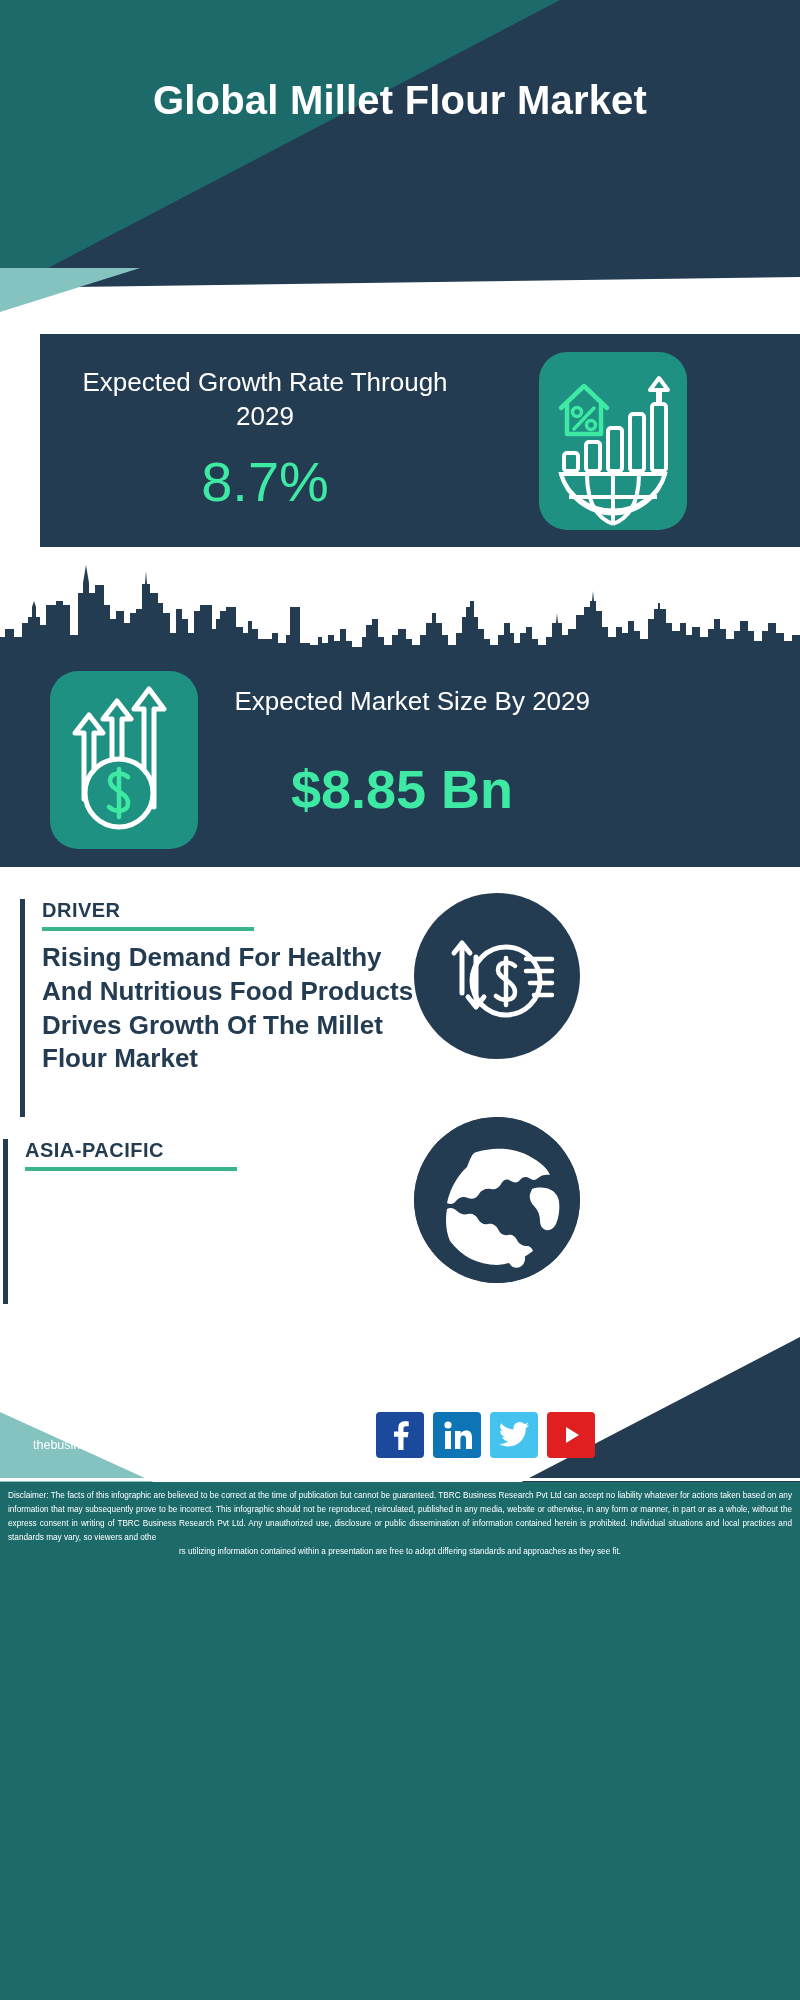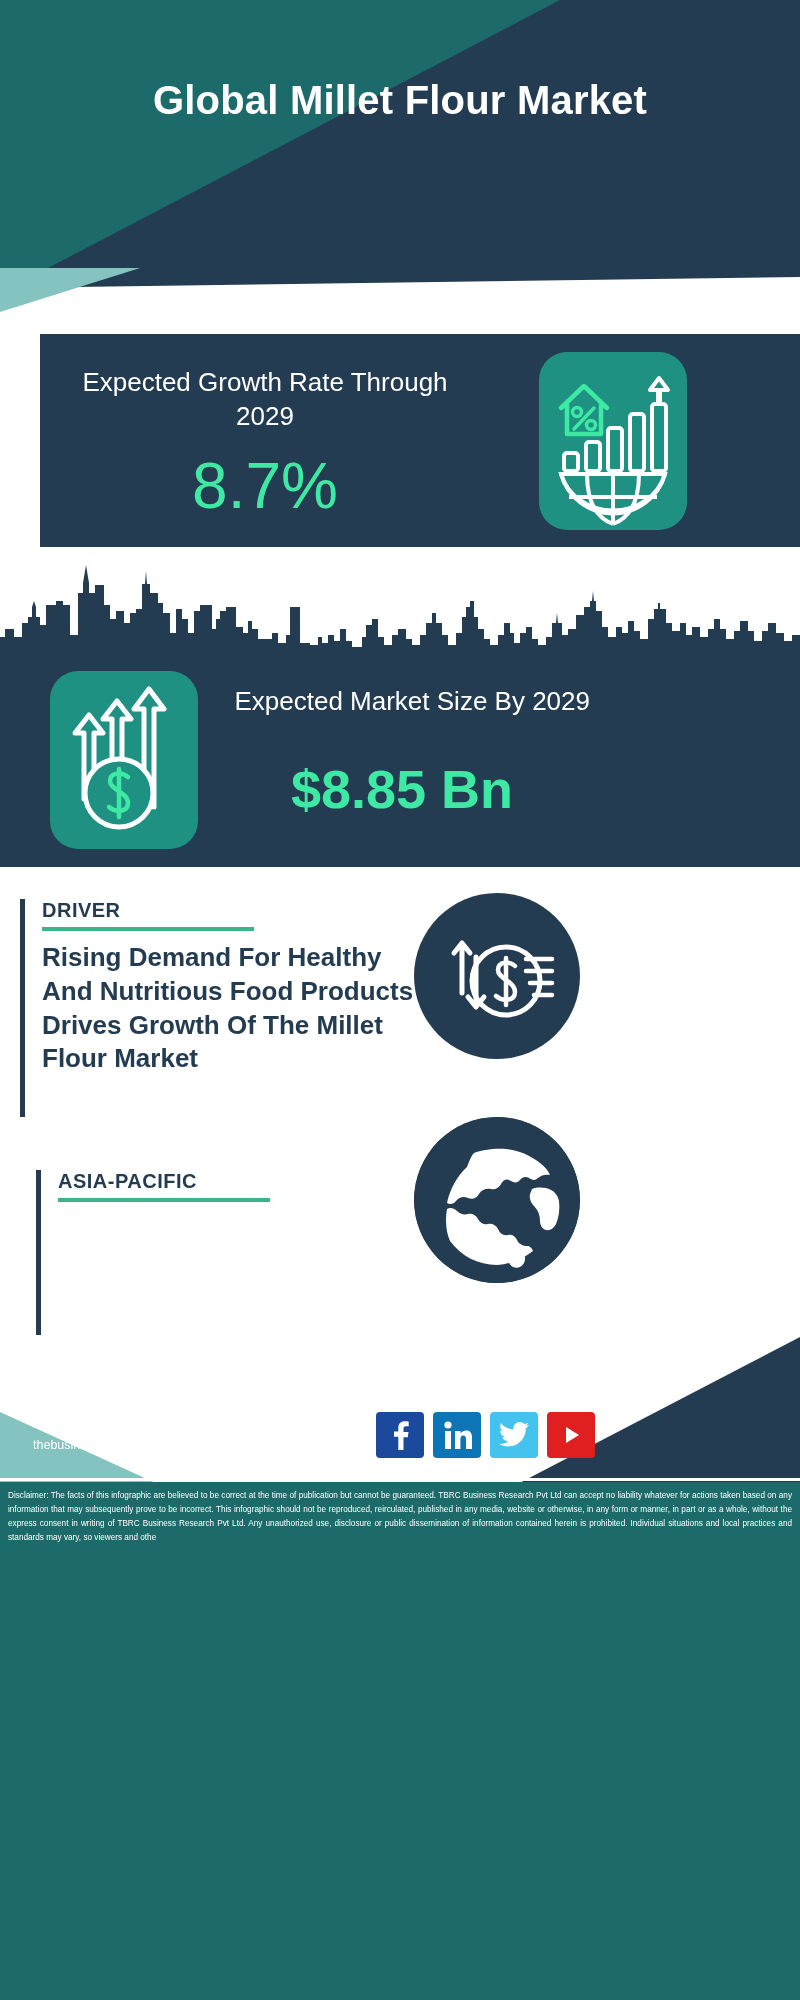--- a/index.html
+++ b/index.html
@@ -54,21 +54,21 @@
     margin-left:40px;
   }
   .growth-text {
     position:absolute; left:30px; top:32px; width:390px;
     text-align:center; color:#ffffff;
     font-size:26px; line-height:1.3; font-weight:normal;
   }
   .growth-value {
     position:absolute; left:30px; top:120px; width:390px;
     text-align:center; color:#3ee9a4;
-    font-size:64px; font-weight:normal; line-height:1;
+    font-size:56px; font-weight:normal; line-height:1;
   }
   .icon-box-growth {
     position:absolute; left:539px; top:18px;
     width:148px; height:178px;
     background:#1f9183; border-radius:28px;
   }
 
   
   .skyline-wrap {
     position:absolute; left:0; top:547px; width:800px; height:320px;
@@ -110,21 +110,21 @@
     color:#243c51; font-size:20px; font-weight:bold;
     letter-spacing:0.5px; line-height:1.1; margin-bottom:6px;
   }
   .card .uline { width:212px; height:4px; background:#3cb489; margin-bottom:10px; }
   .card p {
     color:#243c51; font-size:26px; font-weight:bold;
     line-height:1.30;
   }
 
   .driver-card { left:20px; top:32px; width:420px; height:218px; }
-  .region-card { left:36px; top:272px; width:420px; height:165px;margin-top:31px; }
+  .region-card { left:3px; top:272px; width:420px; height:165px; }
 
   .circle-icon {
     position:absolute; width:166px; height:166px;
     border-radius:50%; background:#243c51; overflow:hidden;
   }
   .circle-driver { left:414px; top:26px; }
   .circle-region { left:414px; top:250px; }
 
   
   .footer {
@@ -363,15 +363,16 @@
       <svg width="26" height="26" viewBox="0 0 26 26" xmlns="http://www.w3.org/2000/svg">
         <path fill="#ffffff" d="M8 5 L21 13 L8 21 Z"></path>
       </svg>
     </div>
   </div>
 
   <div class="disclaimer-rule"></div>
   <div class="disclaimer-band"></div>
   <div class="disclaimer">
     <span>Disclaimer: The facts of this infographic are believed to be correct at the time of publication but cannot be guaranteed. TBRC Business Research Pvt Ltd can accept no liability whatever for actions taken based on any information that may subsequently prove to be incorrect. This infographic should not be reproduced, reirculated, published in any media, website or otherwise, in any form or manner, in part or as a whole, without the express consent in writing of TBRC Business Research Pvt Ltd. Any unauthorized use, disclosure or public dissemination of information contained herein is prohibited. Individual situations and local practices and standards may vary, so viewers and othe</span>
+    <span class="last">rs utilizing information contained within a presentation are free to adopt differing standards and approaches as they see fit.</span>
   </div>
 
 </div>
 
 </body></html>

